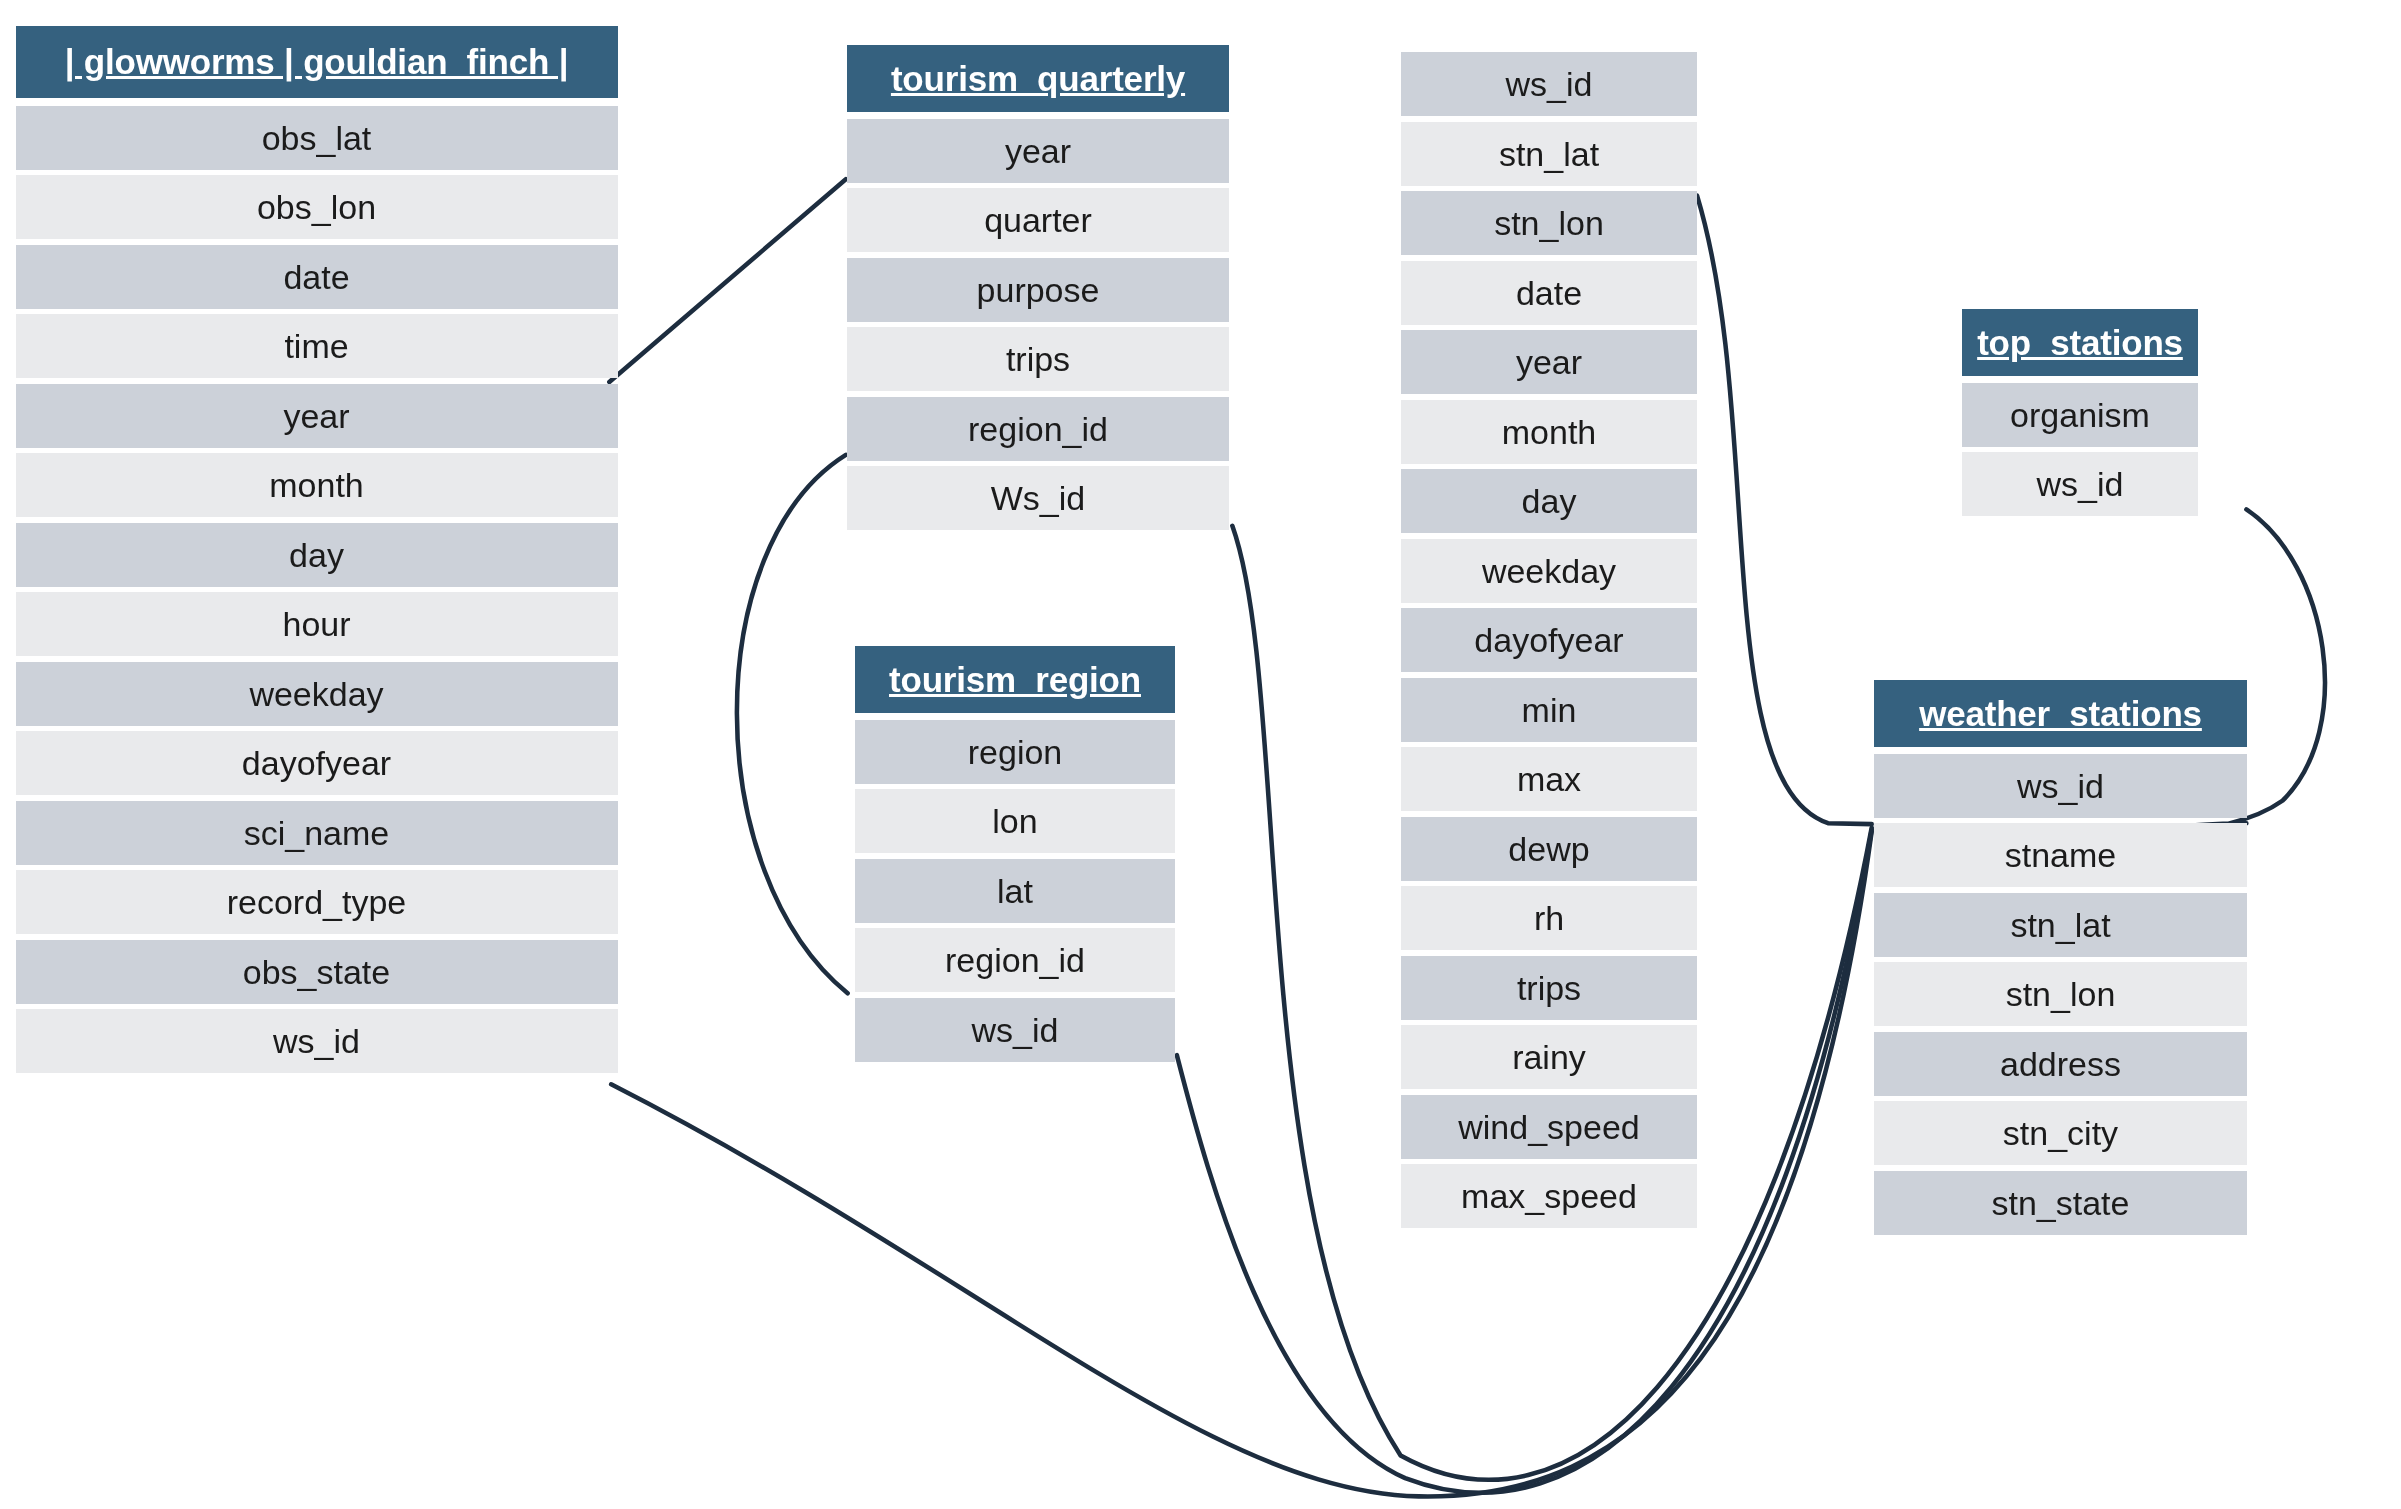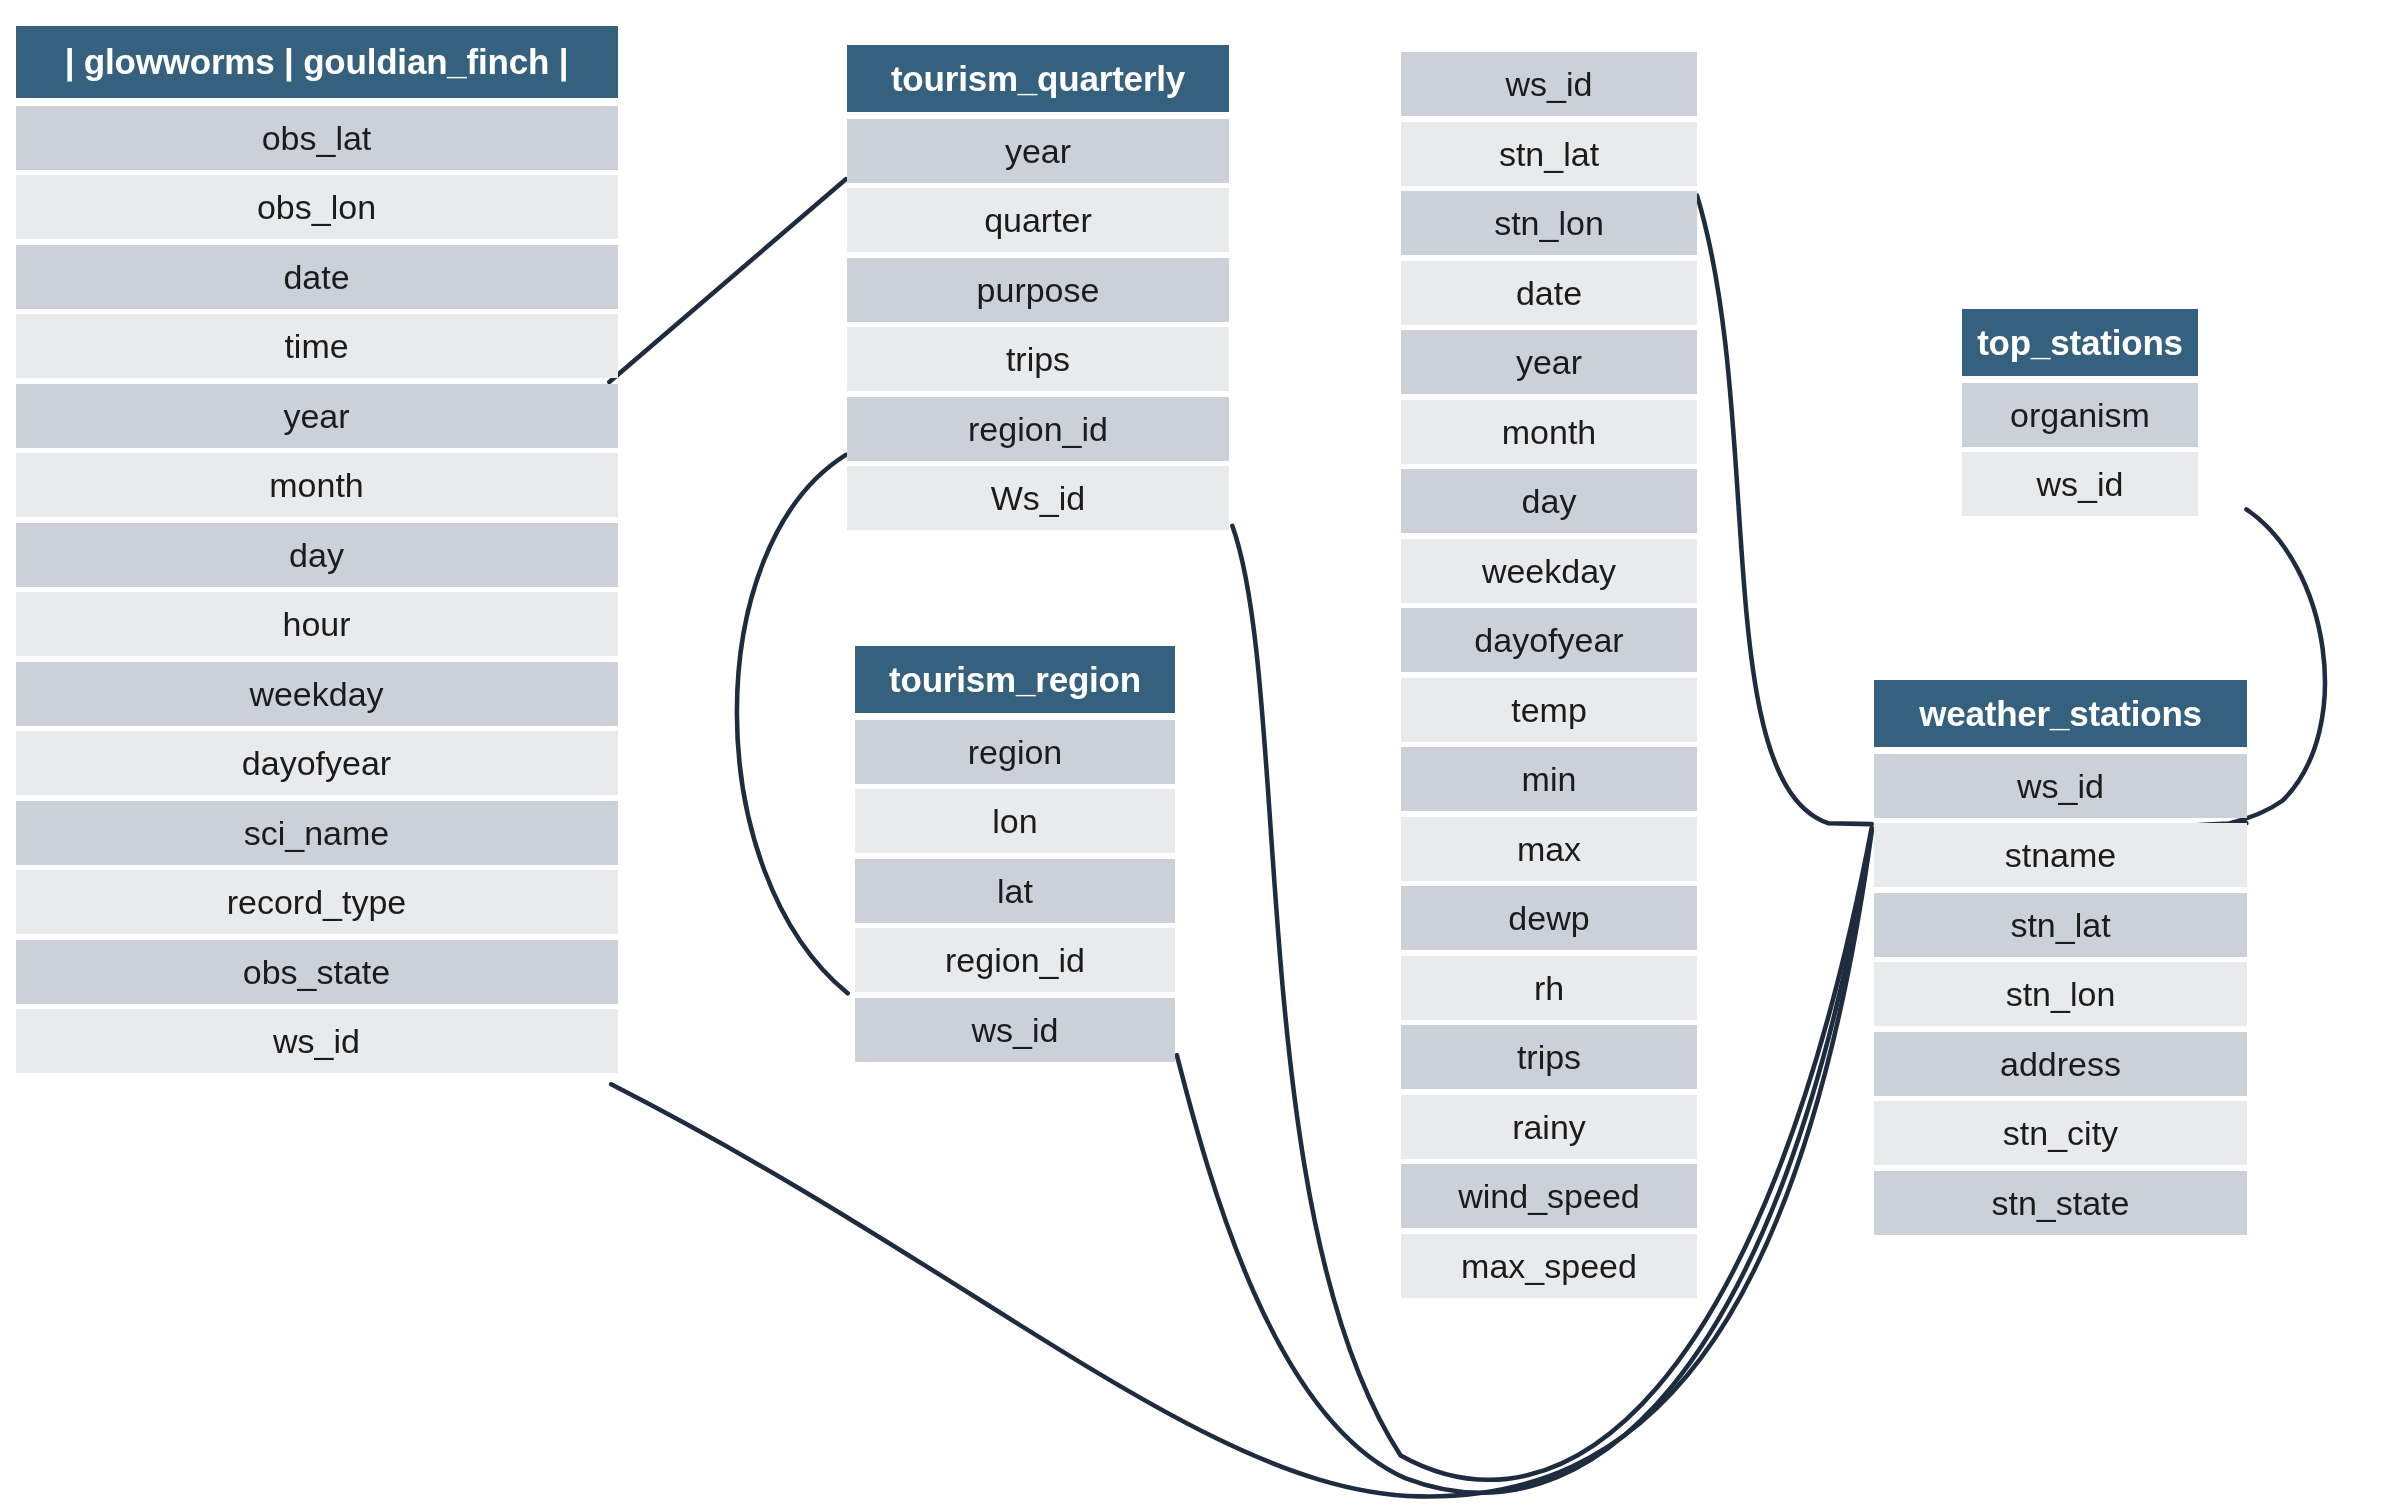--- a/index.html
+++ b/index.html
@@ -35,20 +35,21 @@
   .entity-header {
     background: #35617f;
     color: #ffffff;
     font-weight: bold;
     font-size: 35px;
     text-align: center;
     line-height: 1.18;
     padding: 12.7px 9px;
     box-sizing: border-box;
     letter-spacing: -0.2px;
+    text-decoration: underline;
   }
   .entity-header.two-line {
     padding: 14.6px 9px 16.4px 9px;
   }
   .field {
     font-size: 34px;
     color: #1b1b1b;
     text-align: center;
     height: 64px;
     line-height: 64px;
@@ -125,21 +126,20 @@
         <div class="fields-wrap">
           <div class="field odd">ws_id</div>
           <div class="field even">stn_lat</div>
           <div class="field odd">stn_lon</div>
           <div class="field even">date</div>
           <div class="field odd">year</div>
           <div class="field even">month</div>
           <div class="field odd">day</div>
           <div class="field even">weekday</div>
           <div class="field odd">dayofyear</div>
-          <div class="field even">temp</div>
           <div class="field odd">min</div>
           <div class="field even">max</div>
           <div class="field odd">dewp</div>
           <div class="field even">rh</div>
           <div class="field odd">trips</div>
           <div class="field even">rainy</div>
           <div class="field odd">wind_speed</div>
           <div class="field even">max_speed</div>
         </div>
       </div>

